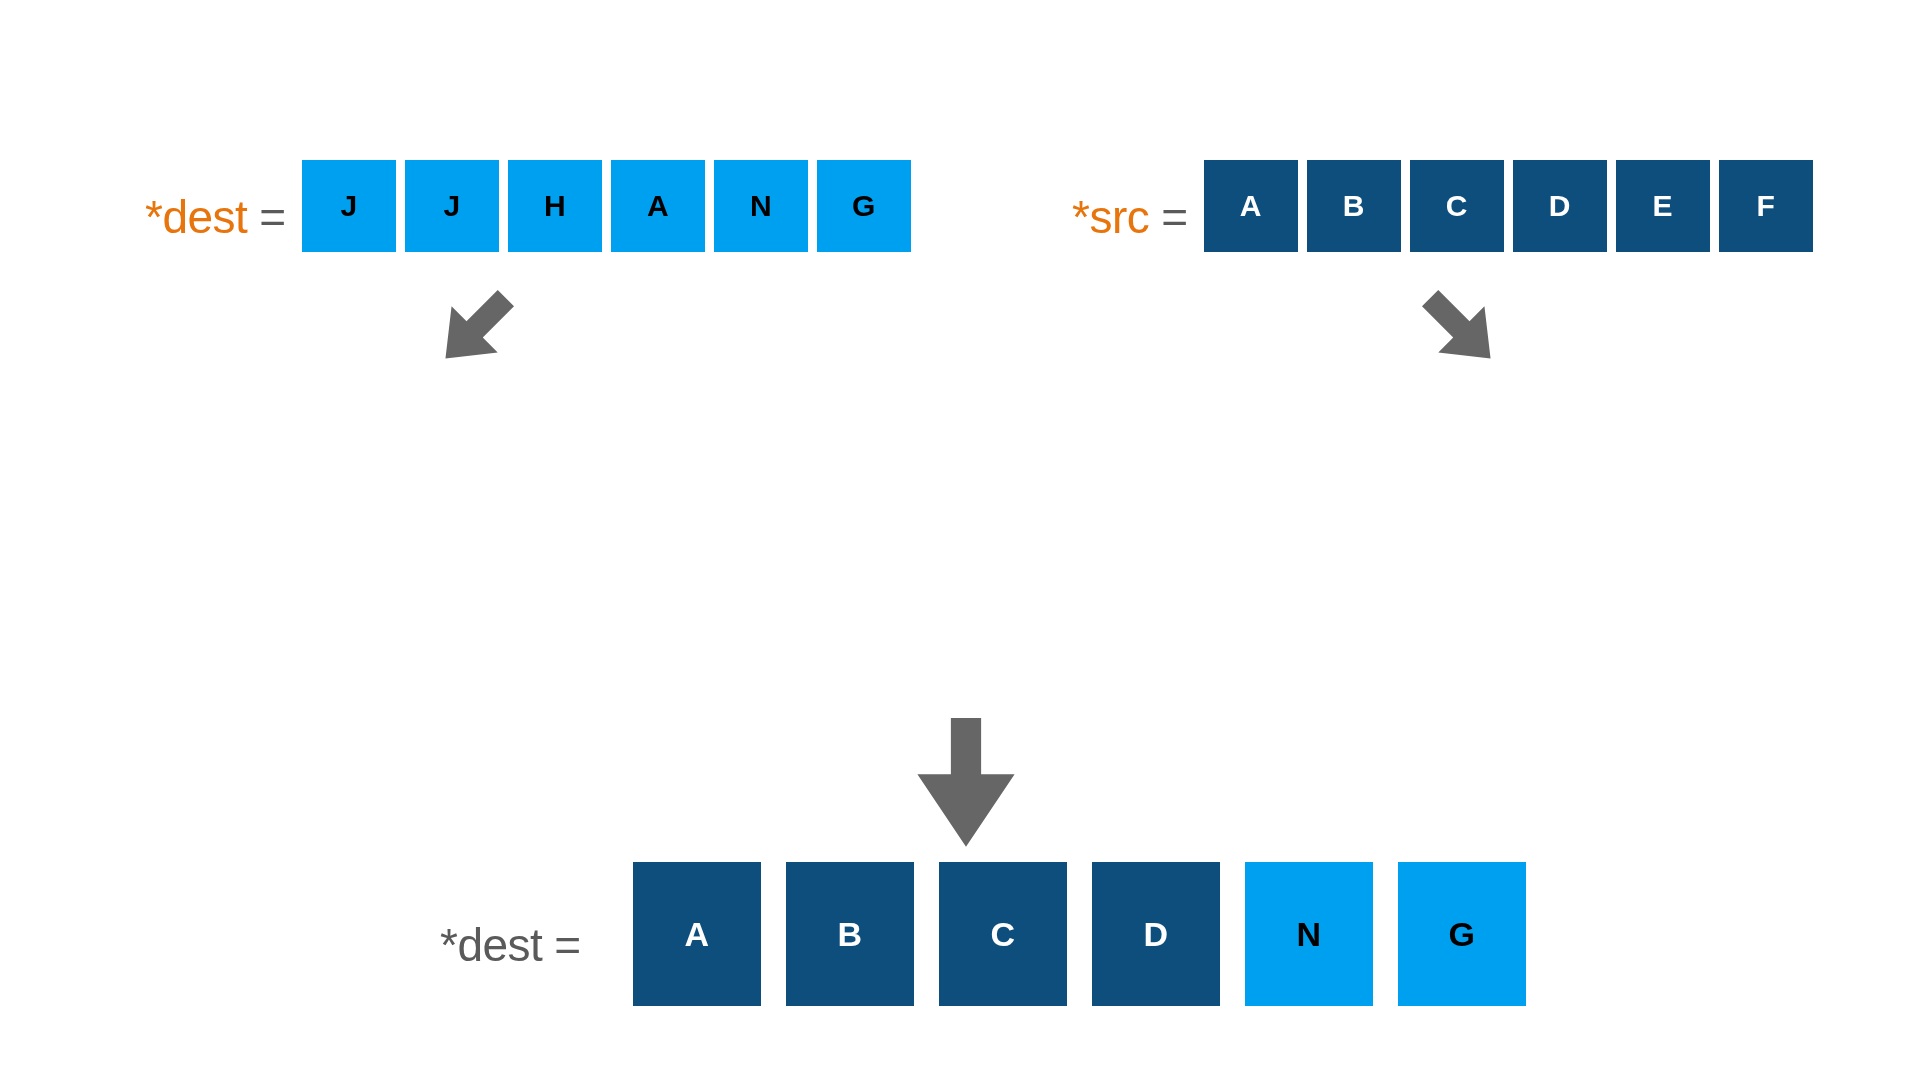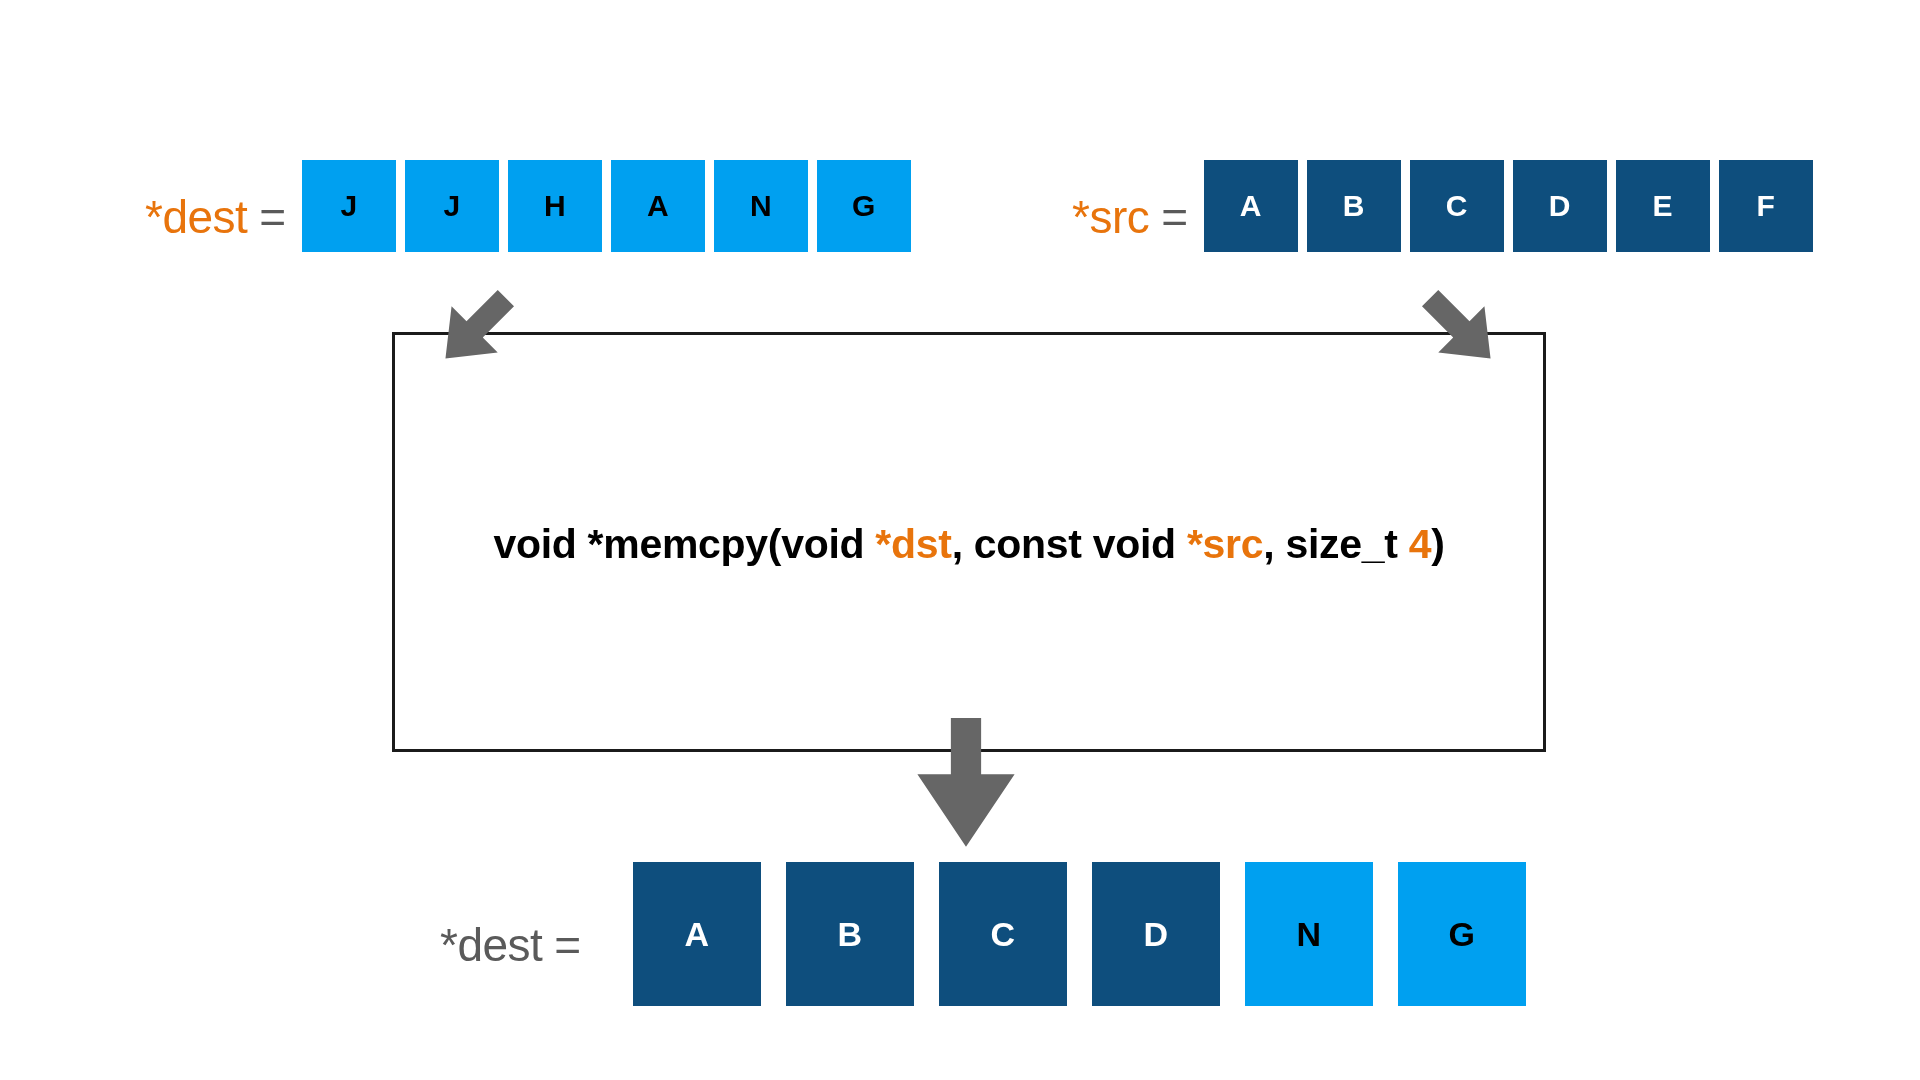--- a/index.html
+++ b/index.html
@@ -137,23 +137,20 @@
     <div class="cells">
         <div class="cell dark">A</div>
         <div class="cell dark">B</div>
         <div class="cell dark">C</div>
         <div class="cell dark">D</div>
         <div class="cell dark">E</div>
         <div class="cell dark">F</div>
       </div>
   </div>
 
-  <div id="func-box">
-    <div id="signature"><span>void *memcpy(void </span><span class="hl">*dst</span><span>, const void </span><span class="hl">*src</span><span>, size_t </span><span class="hl">4</span><span>)</span></div>
-  </div>
 
   <div class="arrow" id="arrow-left">
     <svg viewBox="0 0 100 100" width="96" height="96" aria-hidden="true">
       <g transform="rotate(45 50 50)">
         <path d="M38 6 L62 6 L62 52 L84 52 L50 95 L16 52 L38 52 Z" fill="#666666"></path>
       </g>
     </svg>
   </div>
 
   <div class="arrow" id="arrow-right">

